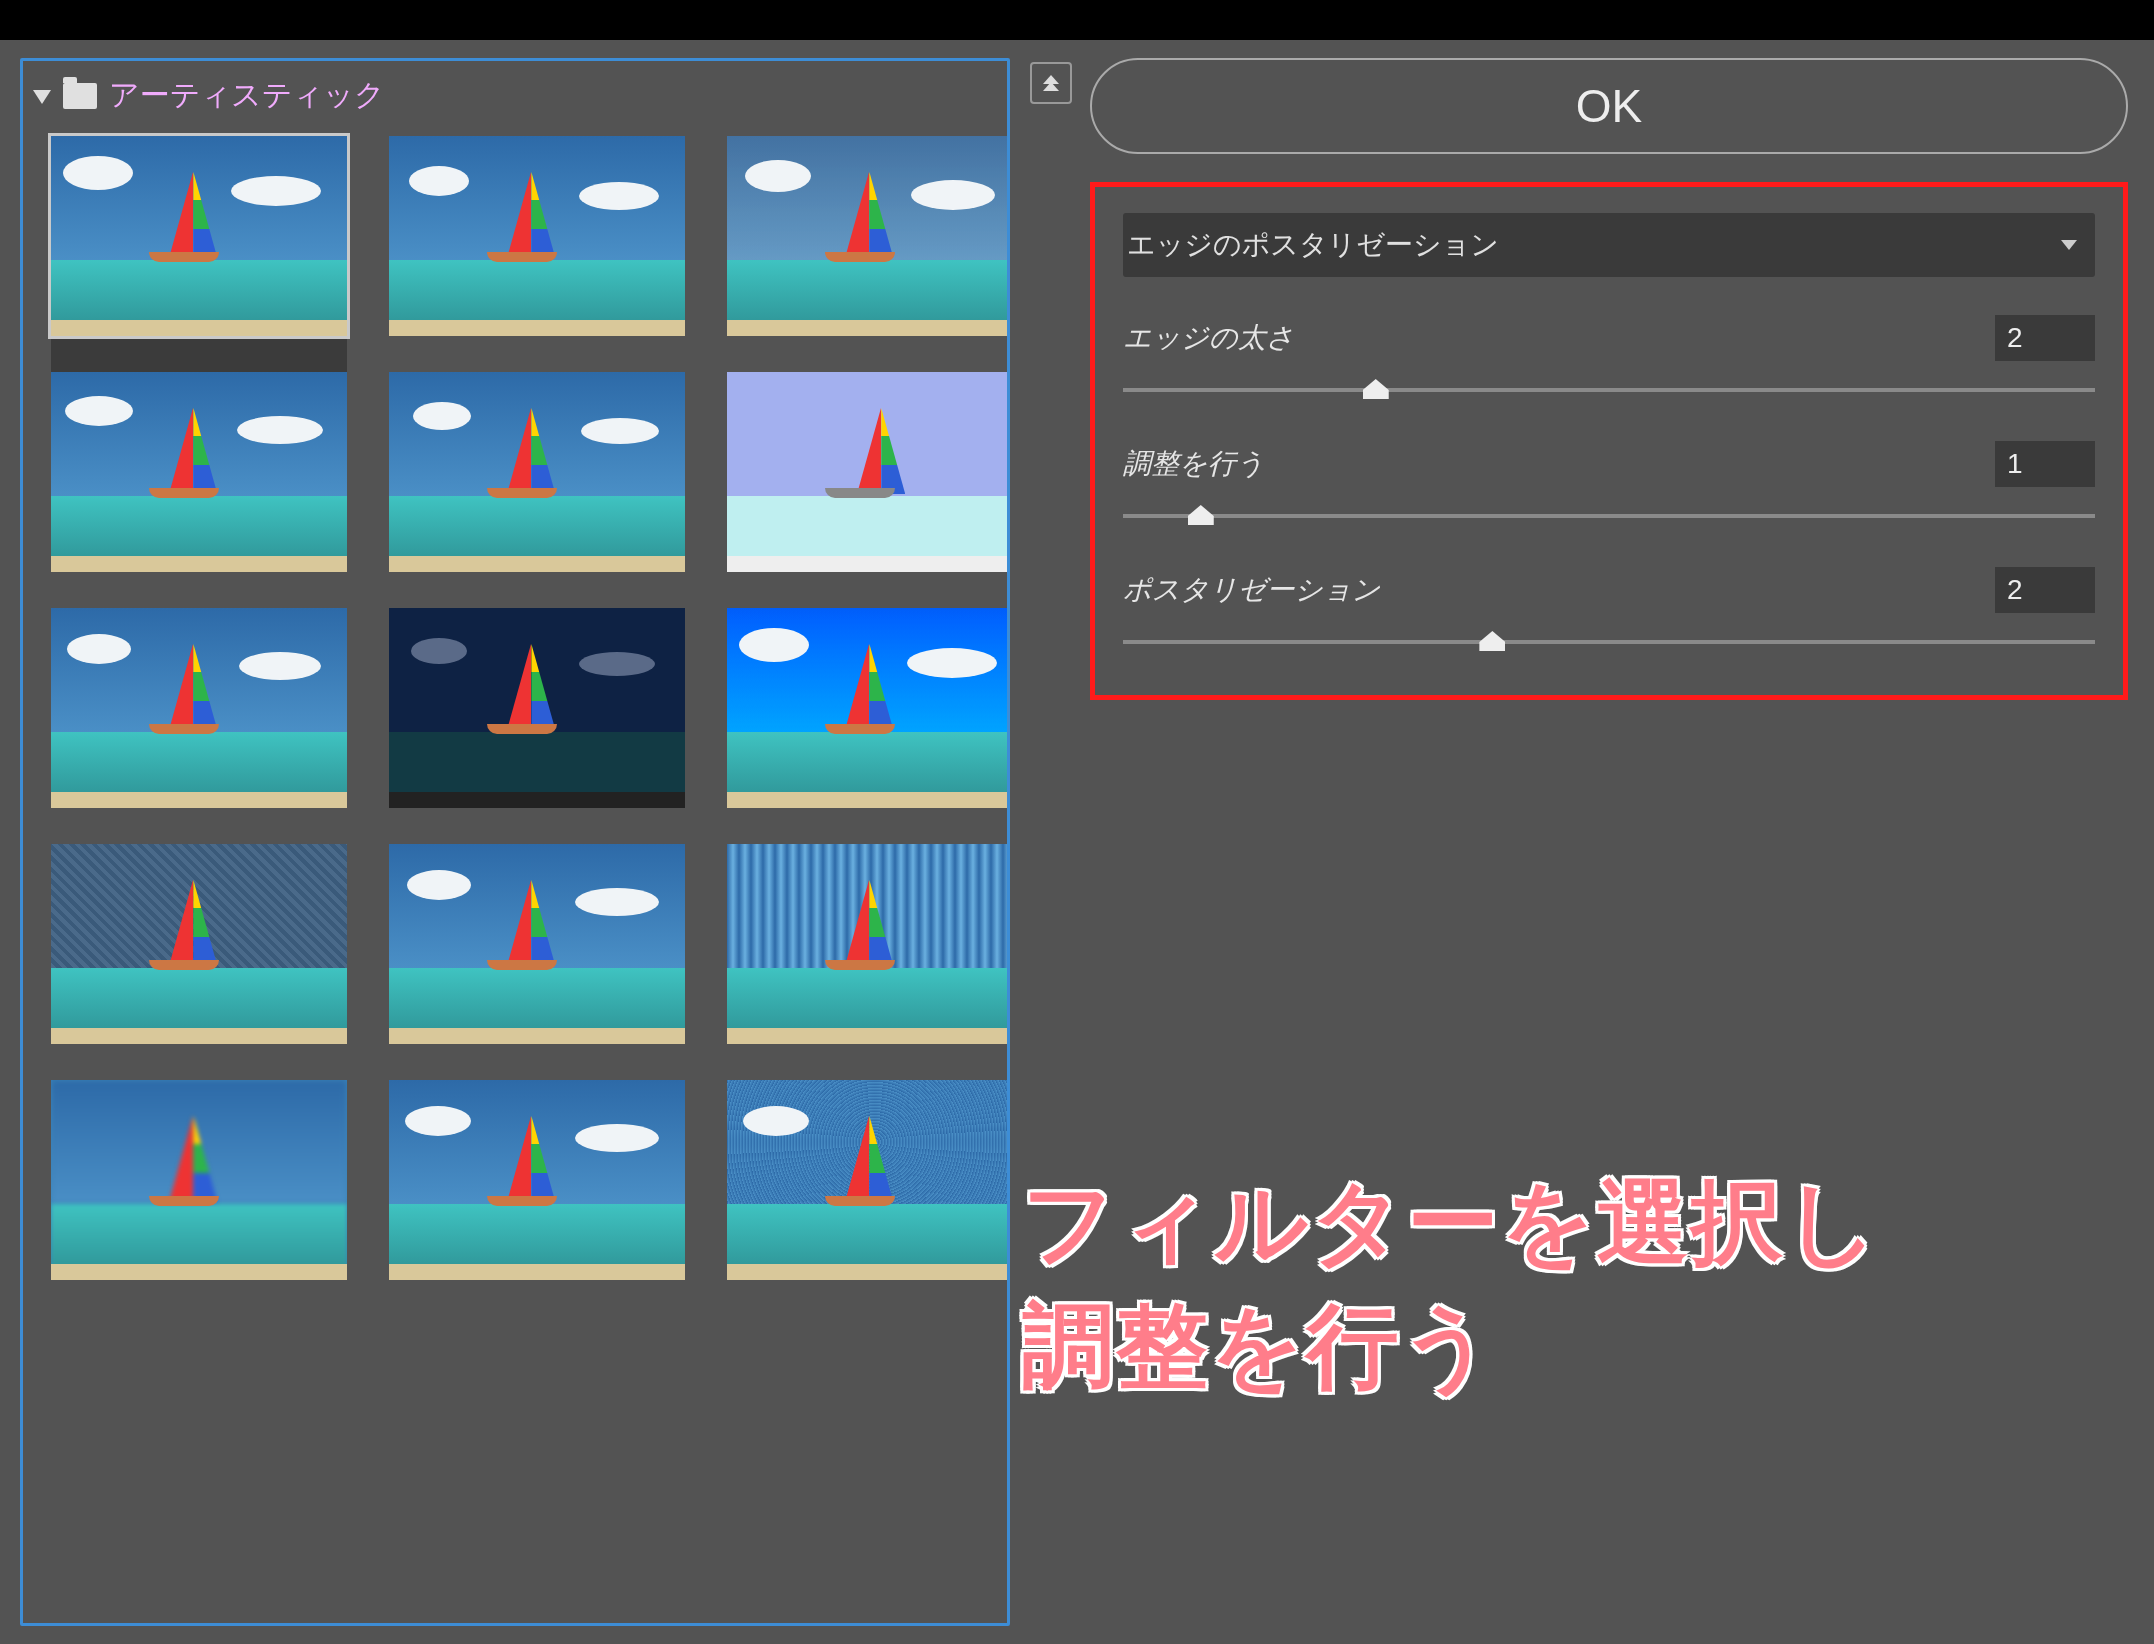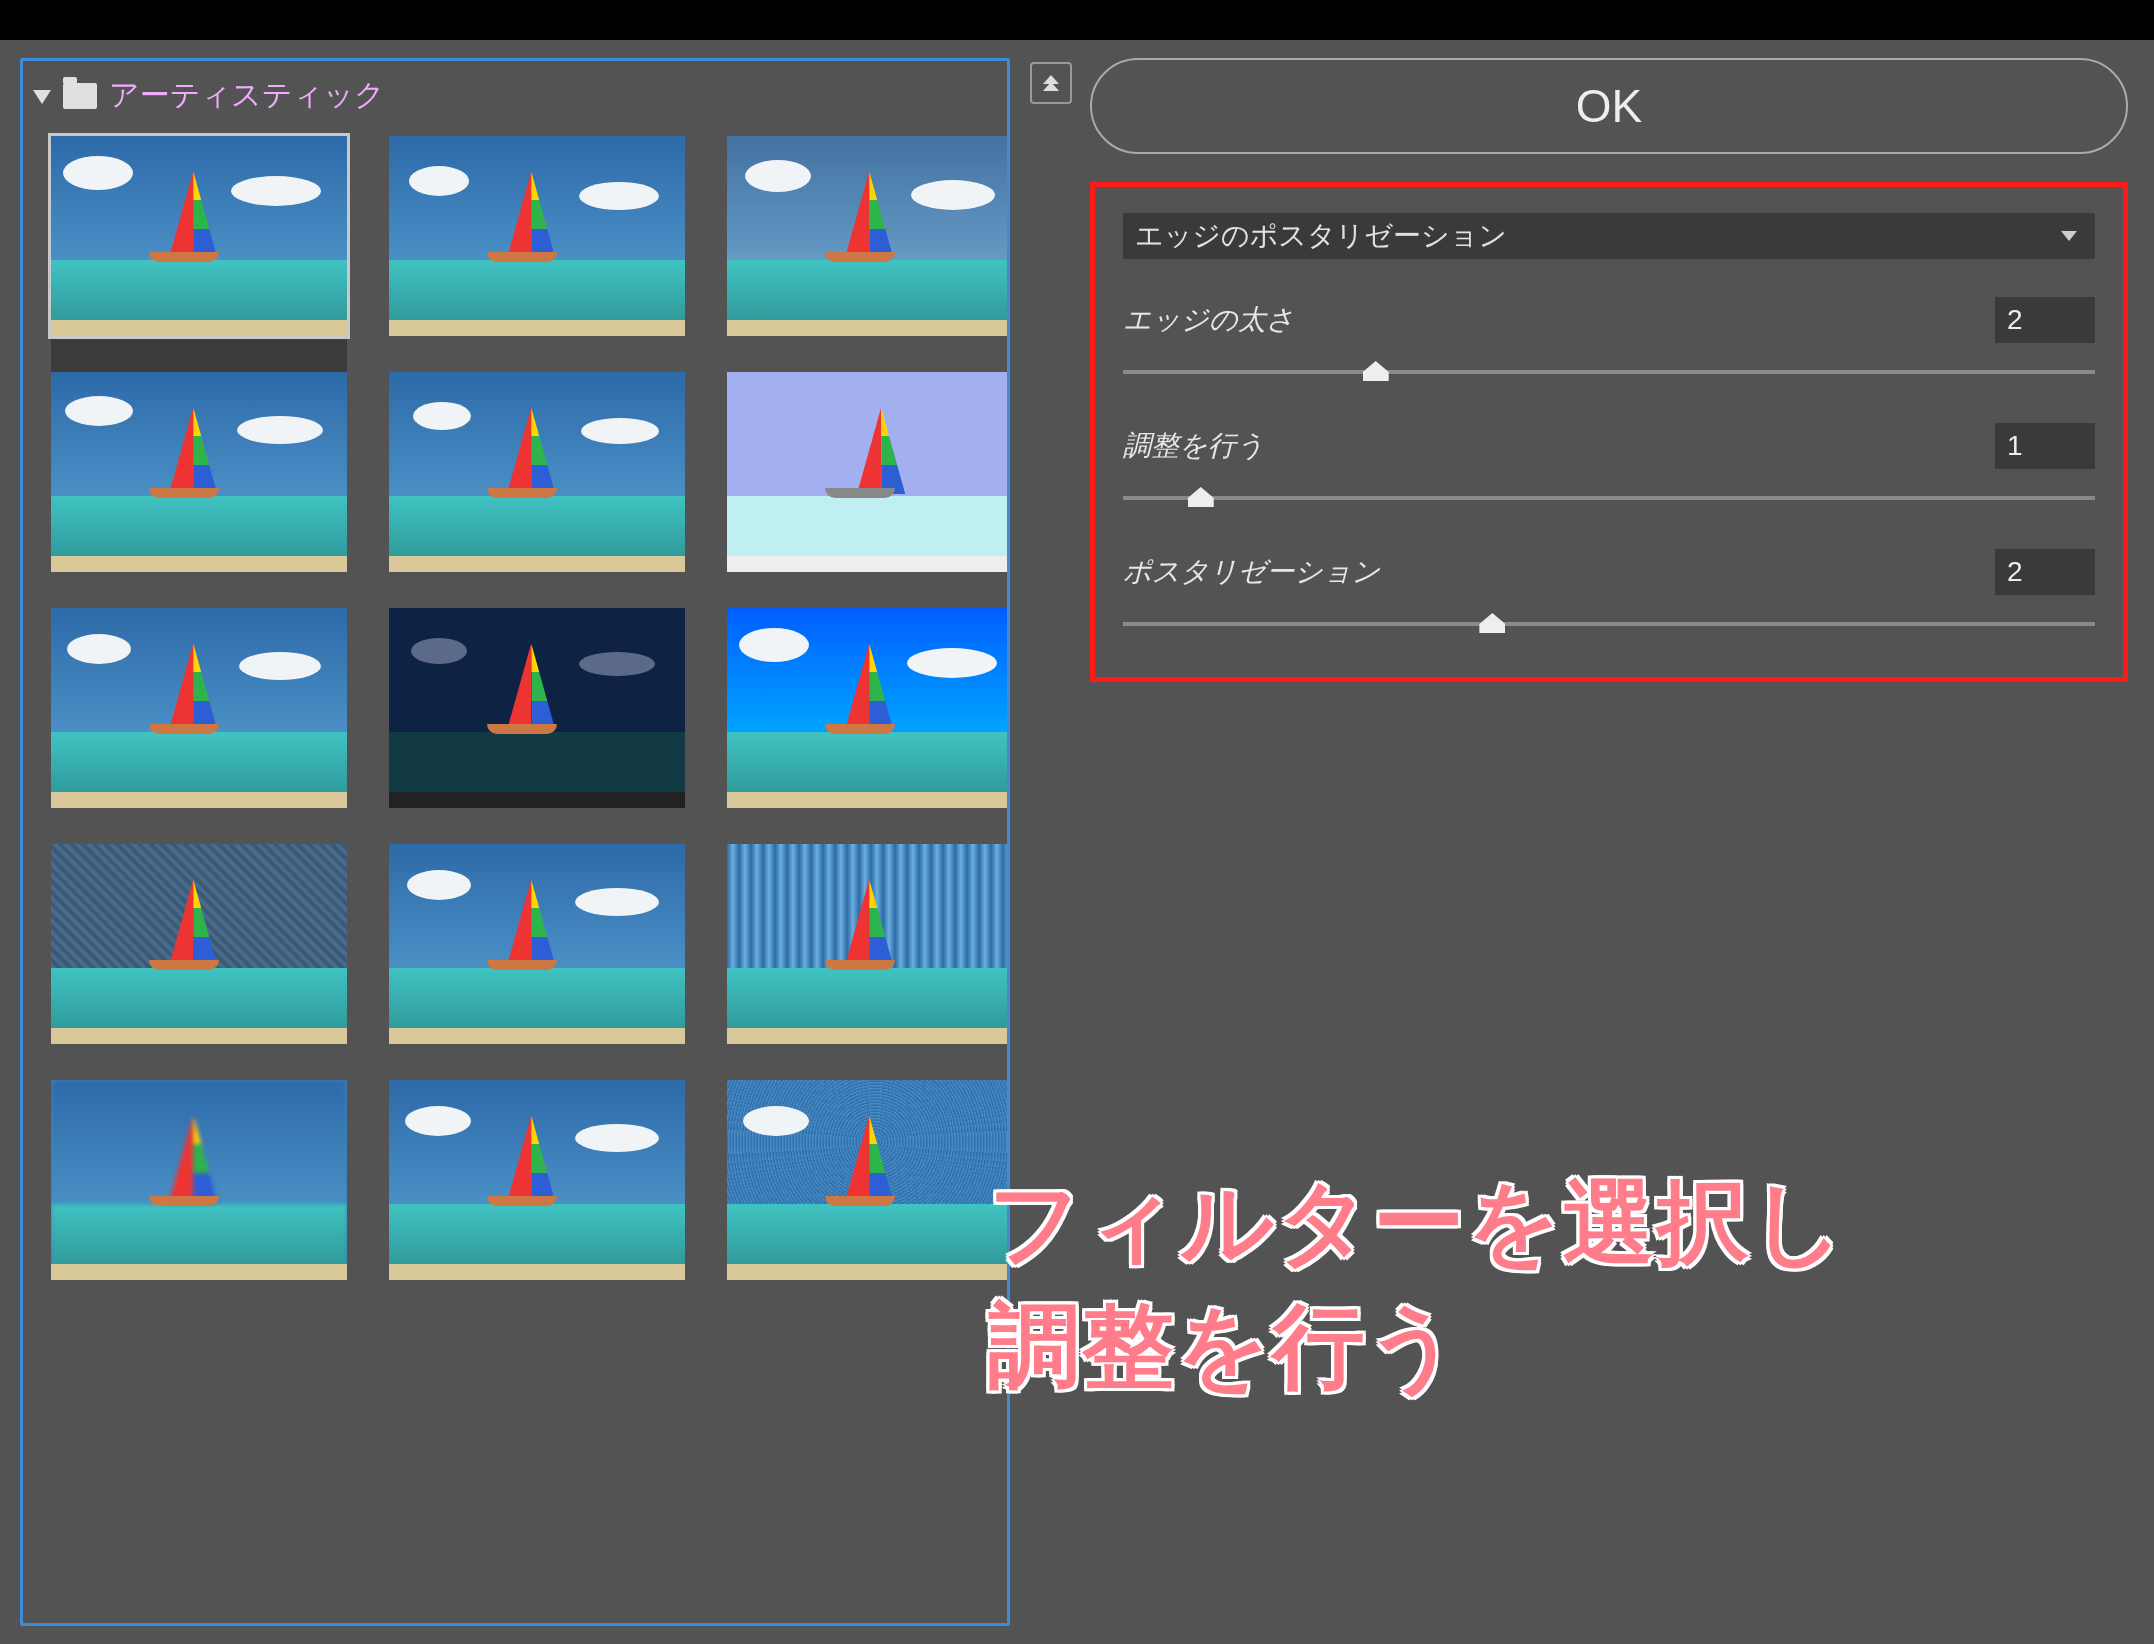--- a/index.html
+++ b/index.html
@@ -149,24 +149,24 @@
   }
   .pill-btn.ok { font-size: 46px; font-weight: 500; }
   .settings-box {
     margin-top: 10px;
     border: 5px solid #ff1a1a;
     padding: 26px 28px 36px 28px;
     position: relative;
   }
   .dropdown {
     background: #3a3a3a;
-    height: 46px;
+    height: 64px;
     border-radius: 3px;
     display:flex; align-items:center;
-    padding: 0 12px;
+    padding: 0 4px;
     font-size: 28px;
     position: relative;
     cursor:pointer;
     margin-bottom: 38px;
   }
   .dropdown .dd-arrow {
     position:absolute; right:18px;
     width:0;height:0;
     border-left:8px solid transparent;
     border-right:8px solid transparent;
@@ -199,21 +199,21 @@
     position:absolute; top:0;
     width:26px; height:20px;
     background:#eee;
     clip-path: polygon(50% 0, 100% 55%, 100% 100%, 0 100%, 0 55%);
     transform: translateX(-50%);
     cursor:pointer;
   }
   
   .annotation {
     position:absolute;
-    left: 988px; top: 1160px;
+    left: 1022px; top: 1160px;
     font-size: 92px;
     line-height: 1.35;
     font-weight: 700;
     color: #ff7d8a;
     text-shadow:
       -3px -3px 0 #fff, 3px -3px 0 #fff, -3px 3px 0 #fff, 3px 3px 0 #fff,
       -3px 0 0 #fff, 3px 0 0 #fff, 0 -3px 0 #fff, 0 3px 0 #fff;
     letter-spacing: 2px;
     white-space: pre-line;
   }

